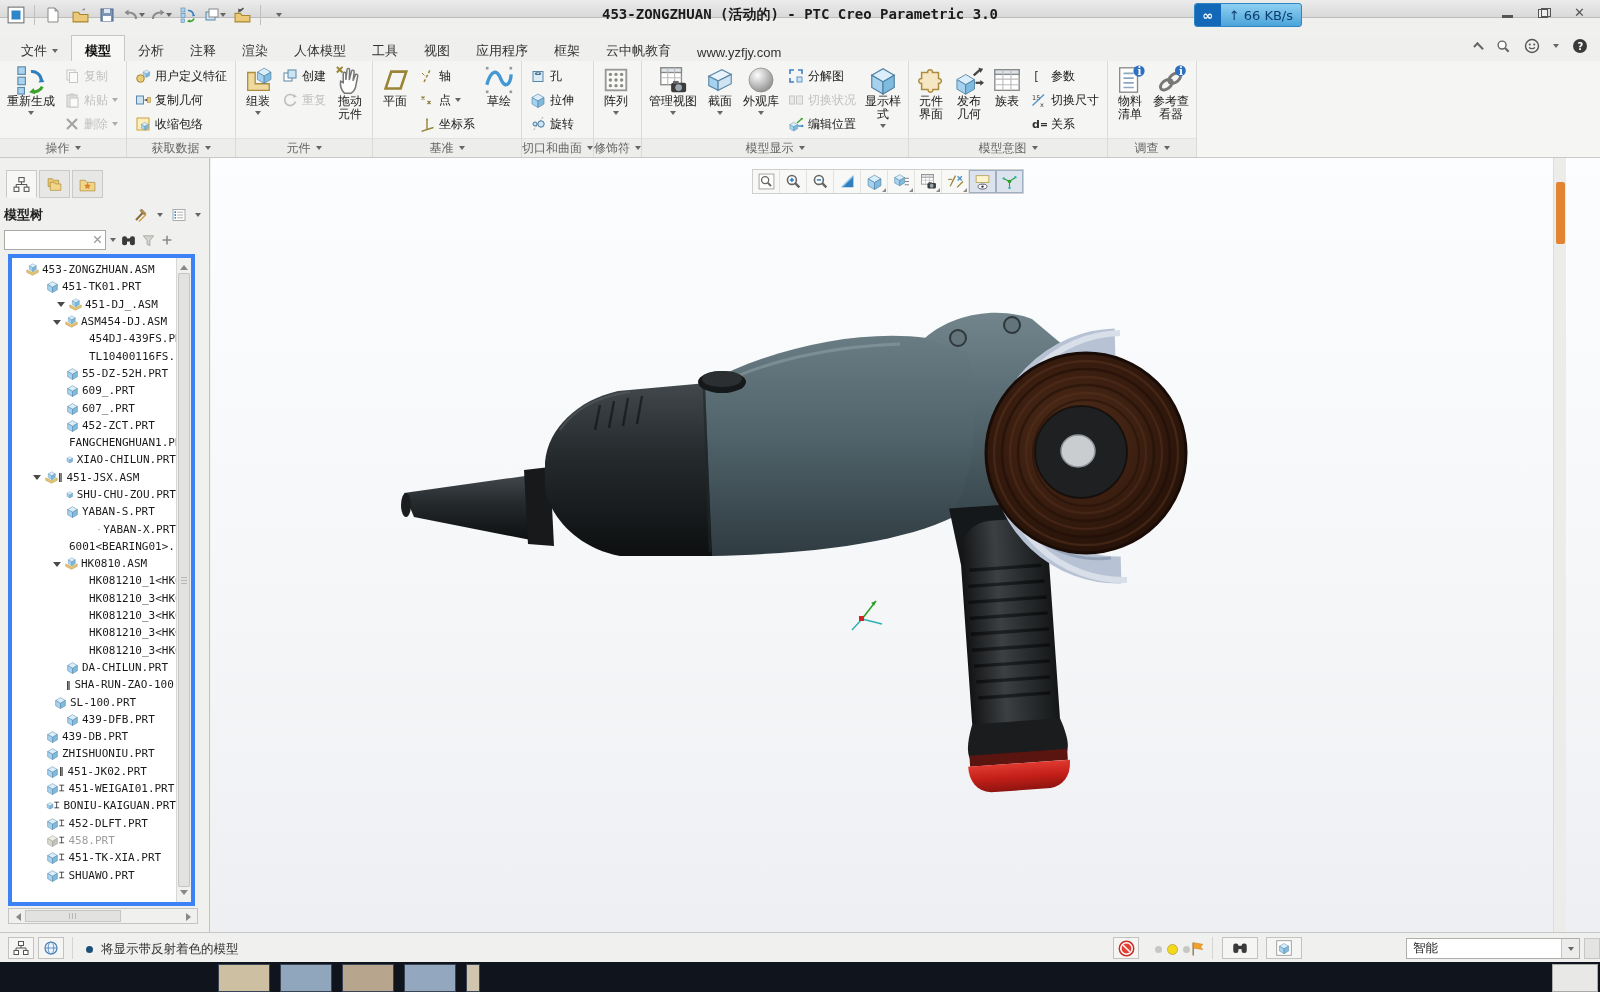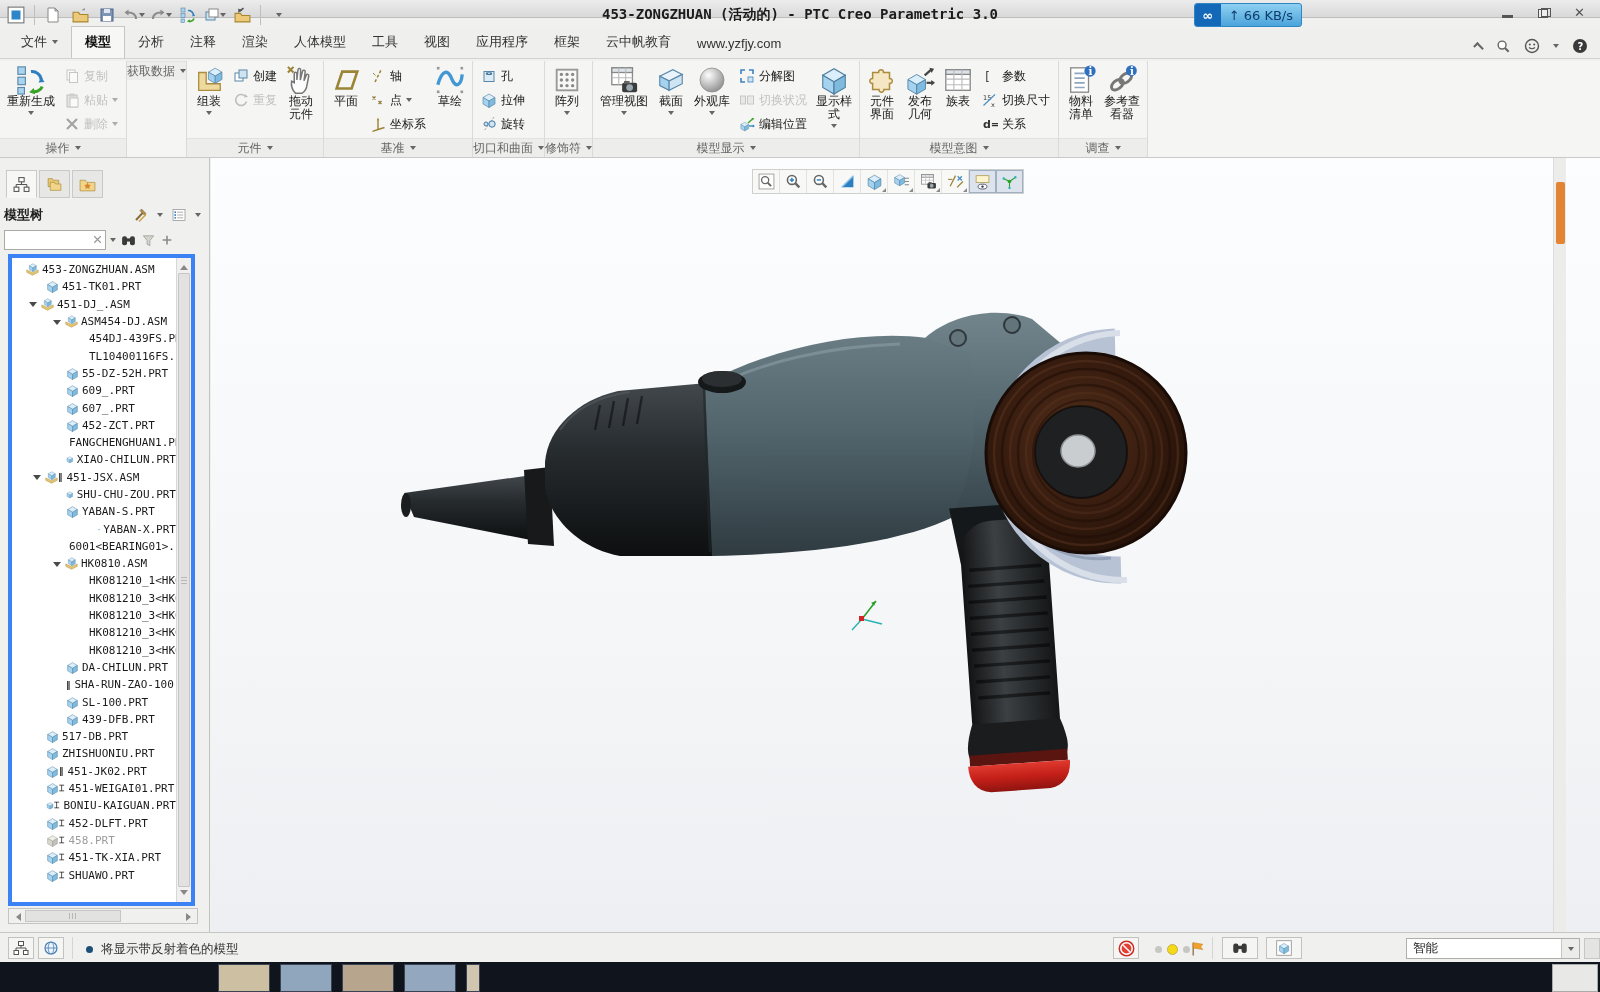--- a/index.html
+++ b/index.html
@@ -14,21 +14,21 @@
   .netbadge{position:absolute;right:298px;top:3px;height:24px;display:flex;align-items:center;background:linear-gradient(#8fd0f2,#4ba4da);border:1px solid #2f86c2;border-radius:3px;overflow:hidden;}
   .netbadge .nb-ic{width:26px;height:24px;background:#1468b8;color:#fff;display:flex;align-items:center;justify-content:center;font:bold 13px "DejaVu Sans",sans-serif;}
   .netbadge .nb-tx{padding:0 8px;color:#0d3d6e;font:13px "DejaVu Sans",sans-serif;}
   .winctl{position:absolute;right:14px;top:8px;display:flex;gap:24px;align-items:center;}
   .wc{width:12px;height:10px;position:relative;cursor:default;}
   .wc-min::after{content:"";position:absolute;left:0;bottom:0;width:11px;height:3px;background:#555;}
   .wc-res::before{content:"";position:absolute;left:0;bottom:0;width:8px;height:7px;border:1.5px solid #555;background:#eee;}
   .wc-res::after{content:"";position:absolute;left:3px;top:0;width:8px;height:7px;border:1.5px solid #555;}
   .wc-x{font:bold 13px "DejaVu Sans",sans-serif;color:#555;line-height:10px;}
   
-  .menurow{position:absolute;top:29px;left:0;right:0;height:30px;background:#efefed;border-bottom:1px solid #d2d2d0;display:flex;align-items:flex-end;padding-left:8px;}
+  .menurow{position:absolute;top:38px;left:0;right:0;height:30px;background:#efefed;border-bottom:1px solid #d2d2d0;display:flex;align-items:flex-end;padding-left:8px;}
   .mtab{padding:6px 13px 7px;color:#333;font-size:13px;display:flex;align-items:center;gap:5px;cursor:default;}
   .mtab.act{background:#f7f7f5;border:1px solid #c6c6c4;border-bottom:0;font-weight:bold;color:#111;}
   .mright{position:absolute;right:12px;top:38px;display:flex;gap:13px;align-items:center;z-index:5;}
   .cart{display:inline-block;width:0;height:0;border:3px solid transparent;border-top:4px solid #666;margin-top:3px;}
   
   .ribbon{position:absolute;top:61px;left:0;right:0;height:97px;background:#f5f5f3;display:flex;border-bottom:1px solid #c9c9c7;}
   .rgroup{display:flex;flex-direction:column;border-right:1px solid #dadad8;}
   .rbody{flex:1;display:flex;align-items:flex-start;padding:3px 4px 0;gap:2px;}
   .rglabel{height:19px;background:#ededeb;border-top:1px solid #e2e2e0;color:#666;display:flex;align-items:center;justify-content:center;gap:5px;font-size:12px;}
   .rbig{display:flex;flex-direction:column;align-items:center;max-width:58px;padding:1px 3px;background:none;border:0;font-family:inherit;}
@@ -583,20 +583,42 @@
               <span class="cart"></span>
             </button>
           </div>
         </div>
         <div class="rglabel">
           <span>操作</span>
           <span class="cart"></span>
         </div>
       </div>
       <div class="rgroup">
+        <div class="rbody">
+          <div class="rstack">
+            <button class="rsmall">
+              <svg width="16" height="16" viewBox="0 0 16 16">
+                <use href="#s-udf"></use>
+              </svg>
+              <span>用户定义特征</span>
+            </button>
+            <button class="rsmall">
+              <svg width="16" height="16" viewBox="0 0 16 16">
+                <use href="#s-copygeom"></use>
+              </svg>
+              <span>复制几何</span>
+            </button>
+            <button class="rsmall">
+              <svg width="16" height="16" viewBox="0 0 16 16">
+                <use href="#s-shrinkwrap"></use>
+              </svg>
+              <span>收缩包络</span>
+            </button>
+          </div>
+        </div>
         <div class="rglabel">
           <span>获取数据</span>
           <span class="cart"></span>
         </div>
       </div>
       <div class="rgroup">
         <div class="rbody">
           <button class="rbig">
             <svg width="30" height="30" viewBox="0 0 16 16">
               <use href="#s-assemble"></use>
@@ -899,21 +921,21 @@
               <use href="#s-asm"></use>
             </svg>
             <span class="nm">453-ZONGZHUAN.ASM</span>
           </div>
           <div class="trow" style="padding-left: 34px;">
             <svg width="13" height="13" viewBox="0 0 16 16">
               <use href="#s-cube"></use>
             </svg>
             <span class="nm">451-TK01.PRT</span>
           </div>
-          <div class="trow" style="padding-left: 17px;">
+          <div class="trow" style="padding-left: 17px; margin-left: 28px;">
             <span class="tcar"></span>
             <svg width="13" height="13" viewBox="0 0 16 16">
               <use href="#s-asm"></use>
             </svg>
             <span class="nm">451-DJ_.ASM</span>
           </div>
           <div class="trow" style="padding-left: 41px;">
             <span class="tcar"></span>
             <svg width="13" height="13" viewBox="0 0 16 16">
               <use href="#s-asm"></use>
@@ -1043,37 +1065,37 @@
             </svg>
             <span class="nm">DA-CHILUN.PRT</span>
           </div>
           <div class="trow" style="padding-left: 54px;">
             <svg width="13" height="13" viewBox="0 0 16 16">
               <use href="#s-cube"></use>
             </svg>
             <span class="pre">‖</span>
             <span class="nm">SHA-RUN-ZAO-100.PRT</span>
           </div>
-          <div class="trow" style="padding-left: 54px;">
+          <div class="trow" style="padding-left: 42px;">
             <svg width="13" height="13" viewBox="0 0 16 16">
               <use href="#s-cube"></use>
             </svg>
             <span class="nm">SL-100.PRT</span>
           </div>
           <div class="trow" style="padding-left: 34px; margin-left: 20px;">
             <svg width="13" height="13" viewBox="0 0 16 16">
               <use href="#s-cube"></use>
             </svg>
             <span class="nm">439-DFB.PRT</span>
           </div>
           <div class="trow" style="padding-left: 34px;">
             <svg width="13" height="13" viewBox="0 0 16 16">
               <use href="#s-cube"></use>
             </svg>
-            <span class="nm">517-DB.PRT</span>
+            <span class="nm">439-DB.PRT</span>
           </div>
           <div class="trow" style="padding-left: 34px;">
             <svg width="13" height="13" viewBox="0 0 16 16">
               <use href="#s-cube"></use>
             </svg>
             <span class="nm">ZHISHUONIU.PRT</span>
           </div>
           <div class="trow" style="padding-left: 34px;">
             <svg width="13" height="13" viewBox="0 0 16 16">
               <use href="#s-cube"></use>

